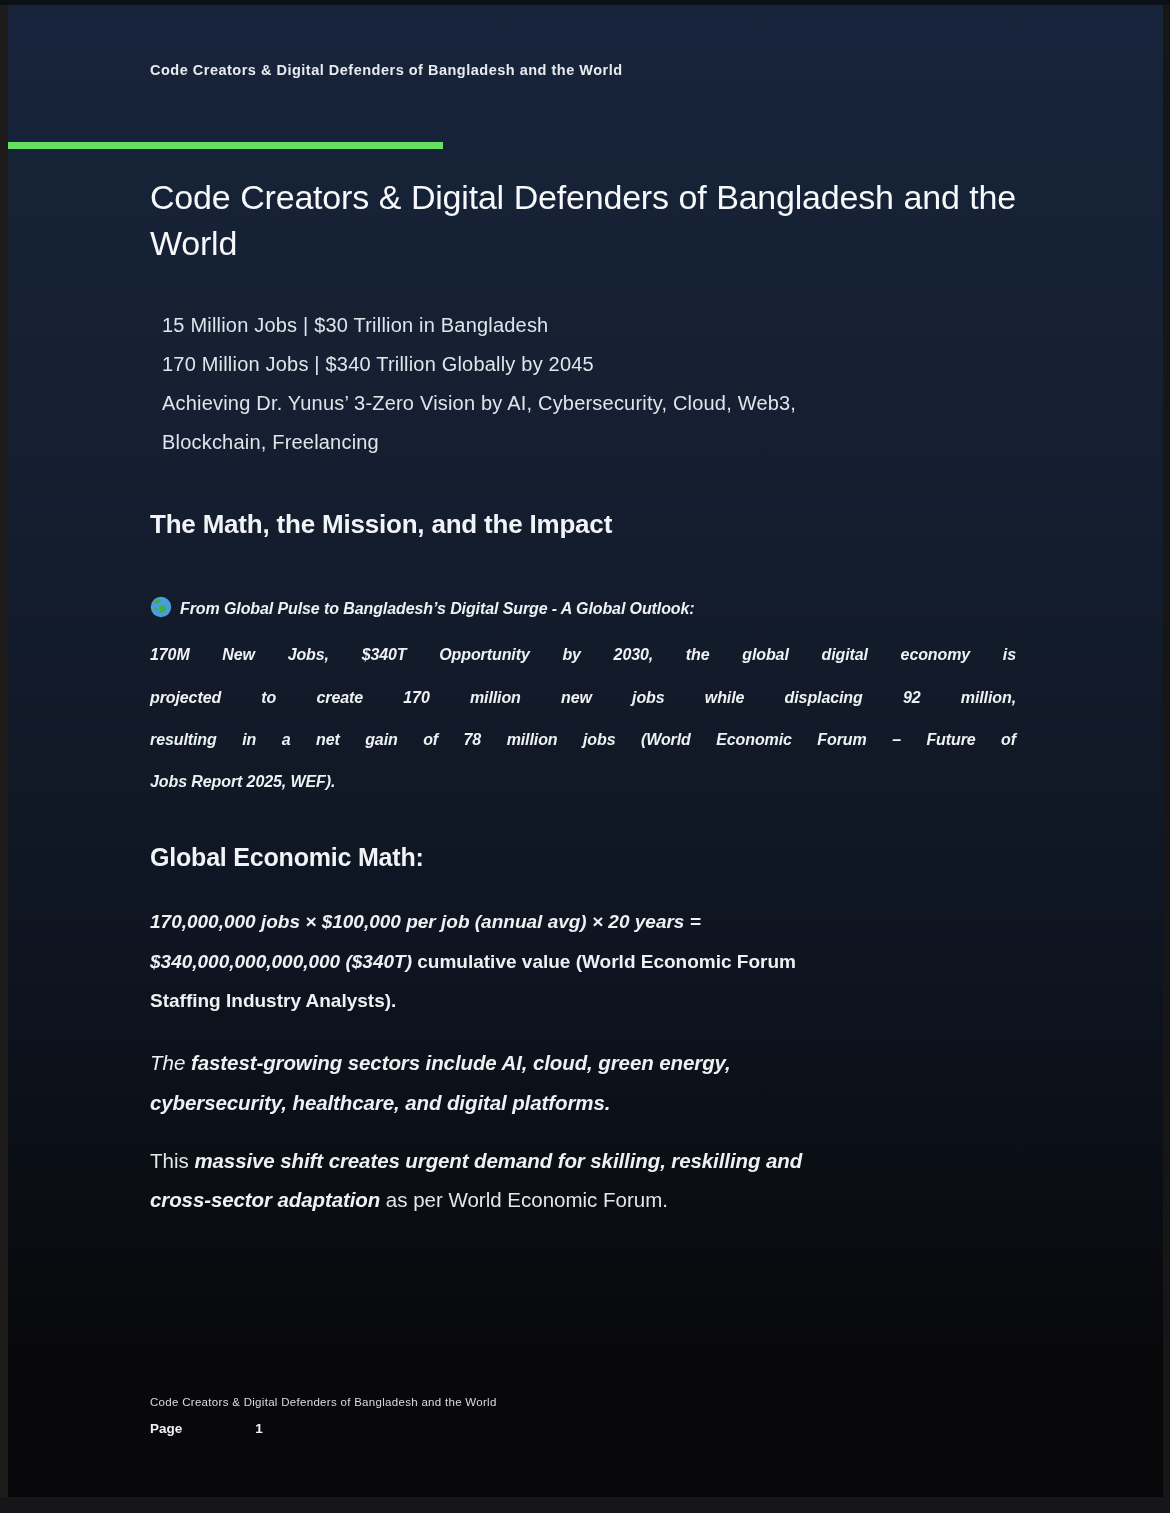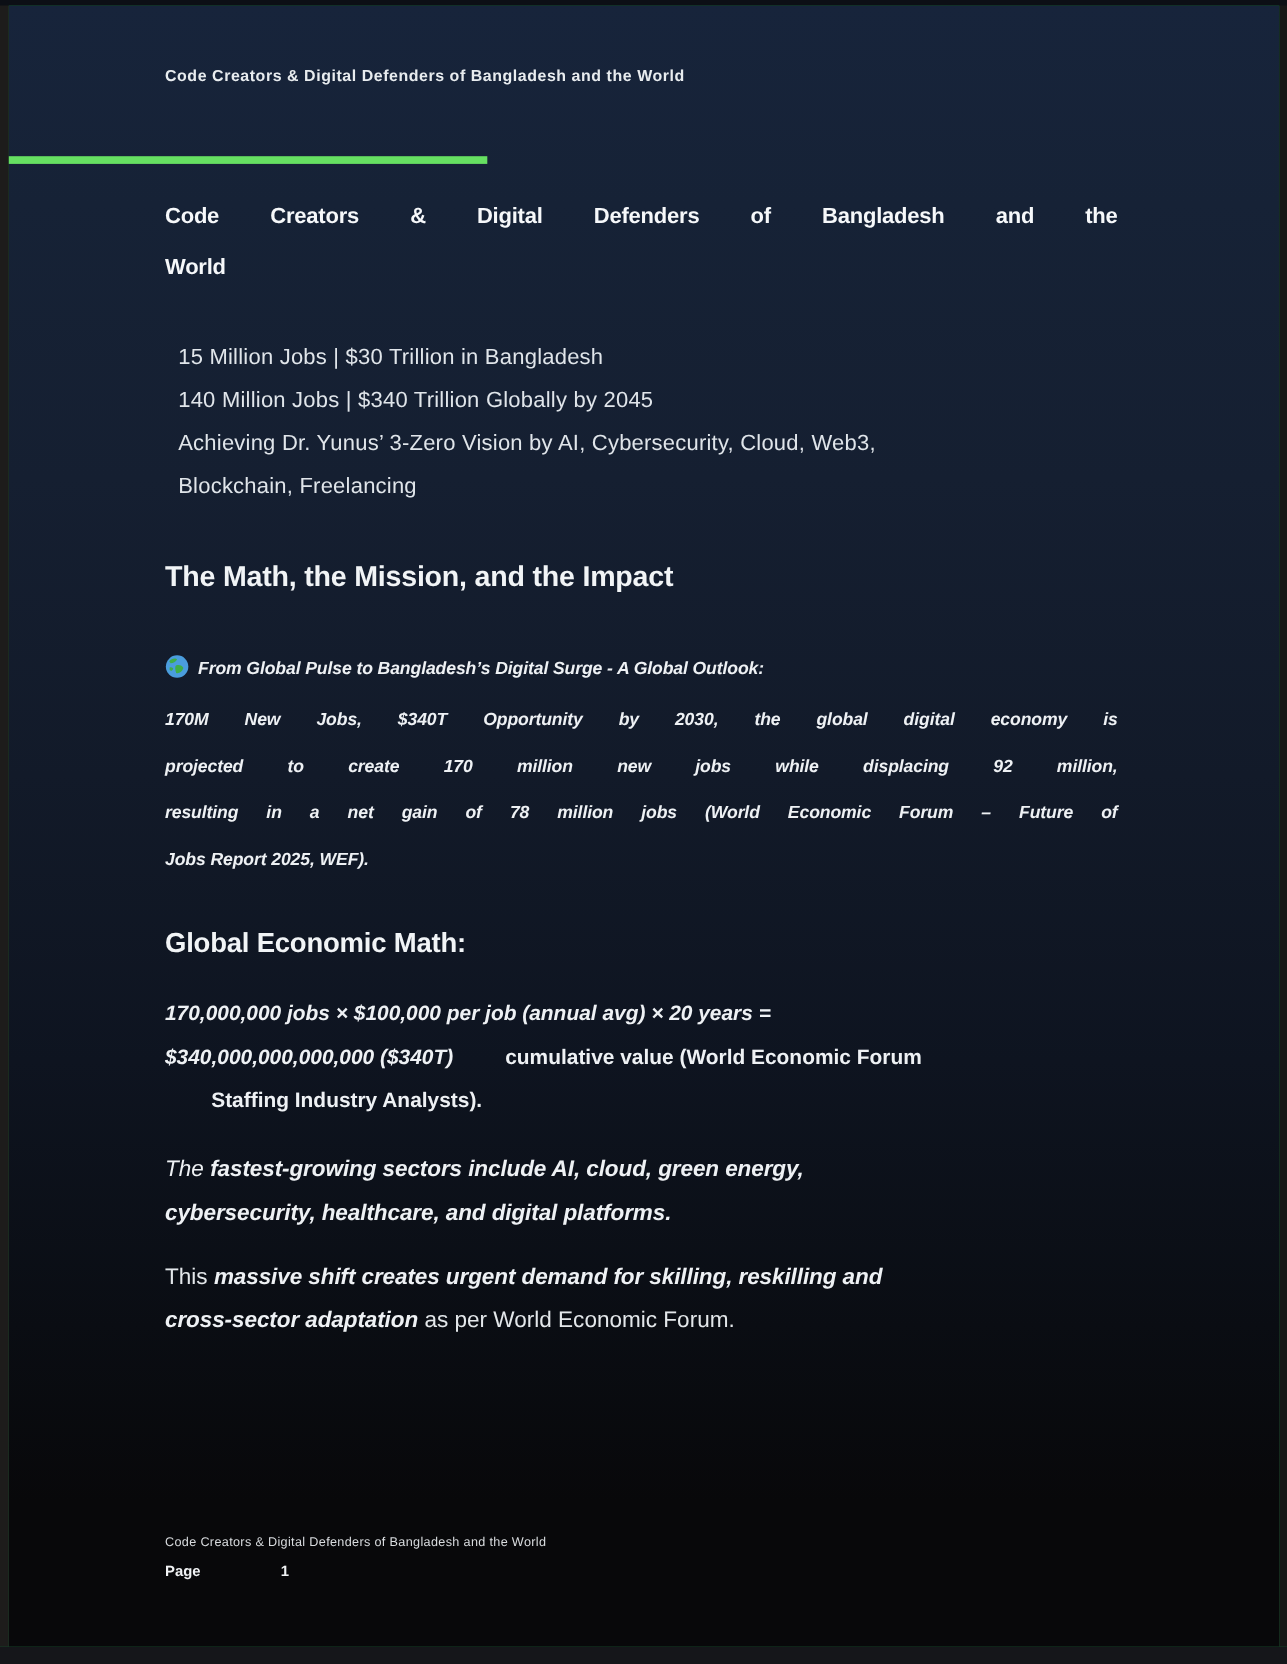--- a/index.html
+++ b/index.html
@@ -42,21 +42,21 @@
   .running-header {
     left: 150px; top: 62px; width: 900px;
     font-size: 14.5px; font-weight: 700; letter-spacing: 0.5px;
     color: #e8ecef;
   }
 
   .green-rule { left: 8px; top: 142px; width: 435px; height: 7px; }
 
   .doc-title {
     left: 150px; top: 174px; width: 866px;
-    font-size: 20px; font-weight: 700; line-height: 46px;
+    font-size: 34px; font-weight: 400; line-height: 46px;
     letter-spacing: -0.2px;
     color: #f6f8fa;
   }
   .j { text-align: justify; text-align-last: justify; }
 
   .subtitle {
     left: 150px; top: 306px; width: 880px;
     font-size: 20px; font-weight: 400; line-height: 39px;
     letter-spacing: 0.2px;
     color: #e0e5ea;
@@ -77,21 +77,21 @@
   }
 
   .globe-icon-wrap { display: inline-block; vertical-align: -4px; margin-right: 8px; font-style: normal; }
 
   .math-para {
     left: 150px; top: 902px; width: 880px;
     font-size: 19px; font-weight: 700; line-height: 39.5px;
     color: #eef1f4;
   }
   .it { font-style: italic; }
-  .up { font-style: normal; padding-left: 42px; }
+  .up { font-style: normal; }
 
   .sectors-para {
     left: 150px; top: 1043px; width: 880px;
     font-size: 20.5px; line-height: 39.5px;
     color: #eef1f4;
   }
   .sectors-para .lead { font-weight: 400; font-style: italic; }
   .bold-it { font-weight: 700; font-style: italic; letter-spacing: -0.1px; }
 
   .shift-para {
@@ -126,21 +126,21 @@
 
   <div class="abs green-rule" style="background:#66e062;"></div>
 
   <h1 class="abs doc-title">
     <div class="j">Code Creators &amp; Digital Defenders of Bangladesh and the</div>
     <div>World</div>
   </h1>
 
   <div class="abs subtitle">
     <div>15 Million Jobs | $30 Trillion in Bangladesh</div>
-    <div>140 Million Jobs | $340 Trillion Globally by 2045</div>
+    <div>170 Million Jobs | $340 Trillion Globally by 2045</div>
     <div>Achieving Dr. Yunus’ 3-Zero Vision by AI, Cybersecurity, Cloud, Web3,</div>
     <div>Blockchain, Freelancing</div>
   </div>
 
   <h2 class="abs h2 h2a">The Math, the Mission, and the Impact</h2>
 
   <div class="abs globe-para">
     <div>
       <span class="globe-icon-wrap"><svg width="22" height="22" viewBox="0 0 20 20" aria-hidden="true">
           <circle cx="10" cy="10" r="9.3" fill="#4a9ddd"></circle>

